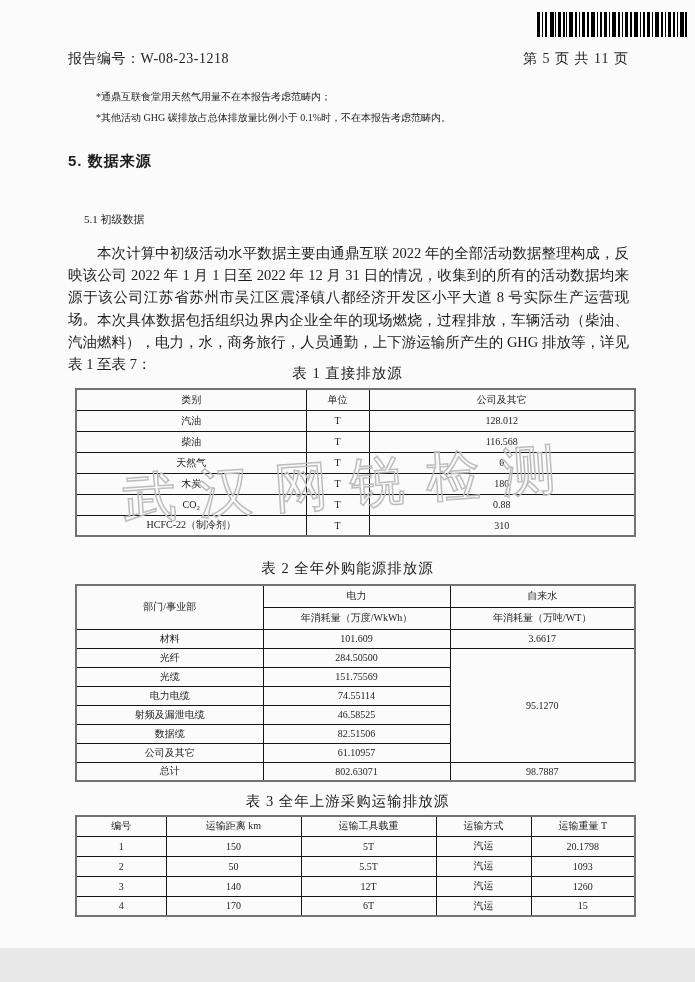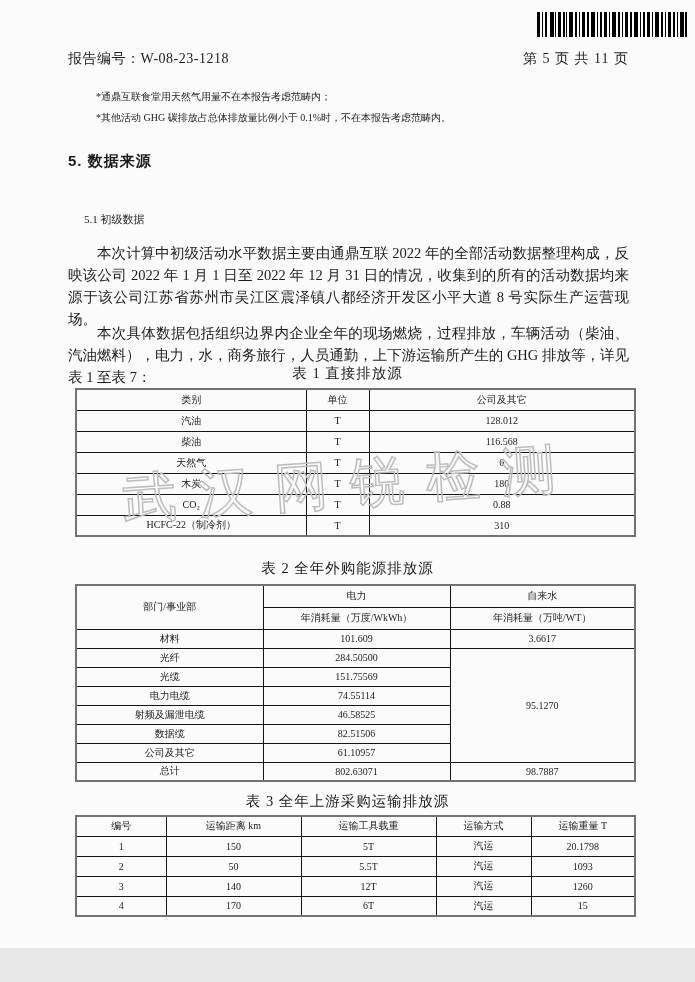--- a/index.html
+++ b/index.html
@@ -27,21 +27,21 @@
     font-weight: bold; font-size: 15px; letter-spacing: 1px;
   }
   .sub-h { position: absolute; left: 68px; top: 212px; font-size: 11px; margin-left: 16px; }
   
   .para {
     position: absolute; left: 68px; width: 561px;
     font-size: 14.5px; line-height: 22px;
     text-align: justify; text-indent: 2em;
   }
   .para-1 { top: 242px; }
-  .para-2 { top: 309px; margin-top: 13px; }
+  .para-2 { top: 309px; }
   
   .tbl-caption {
     position: absolute; left: 68px; width: 559px;
     text-align: center; font-size: 14.5px; letter-spacing: 1px;
   }
   .cap-1 { top: 364px; }
   .cap-2 { top: 559px; }
   .cap-3 { top: 792px; }
   
   table {

